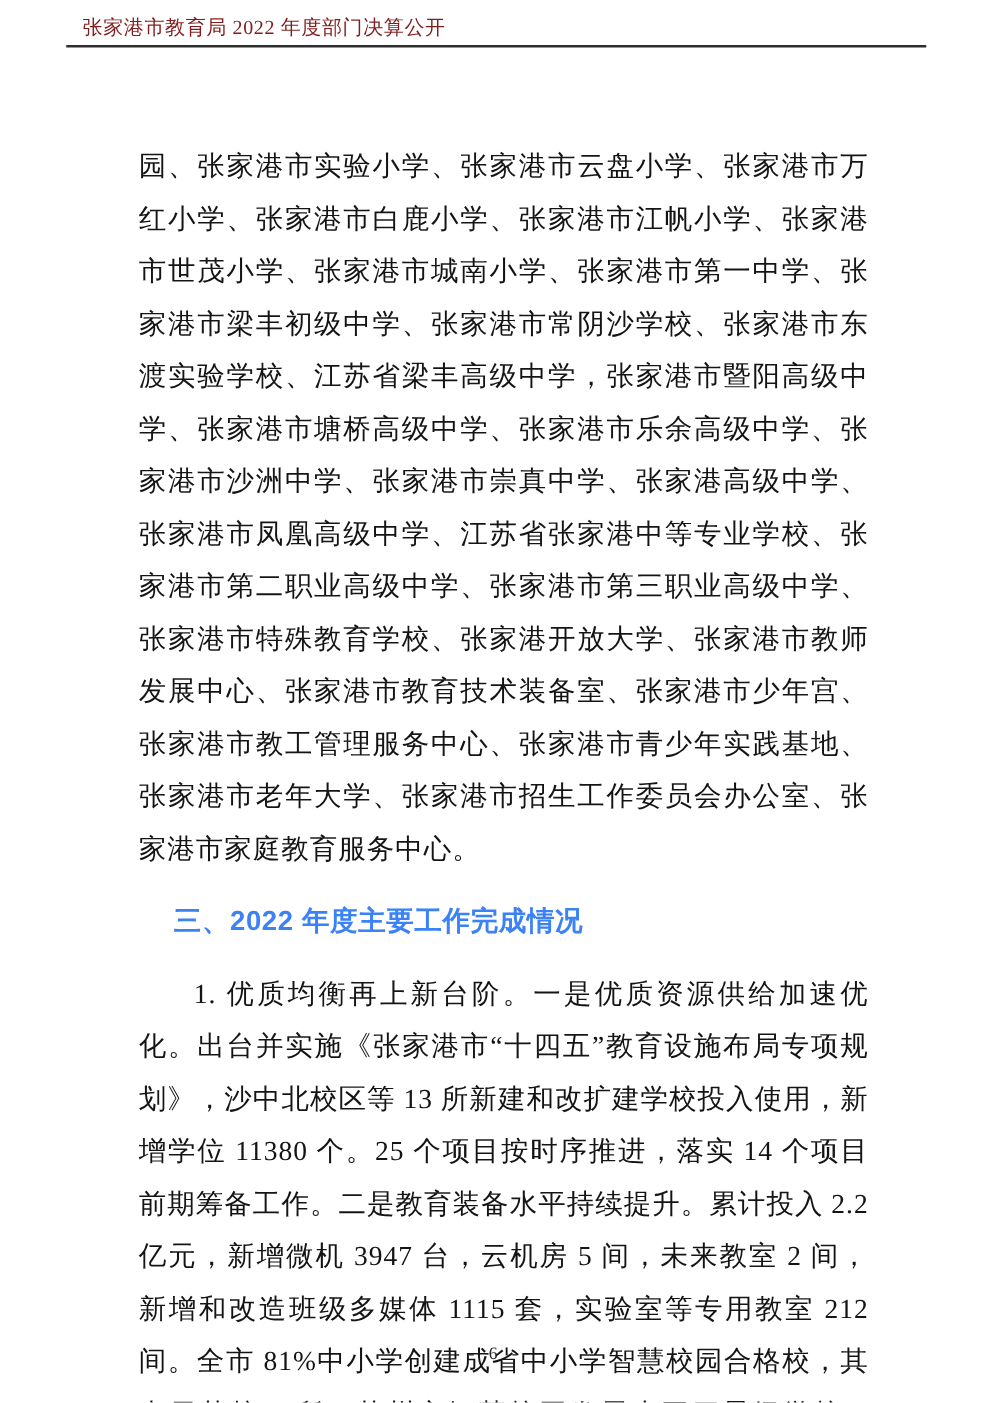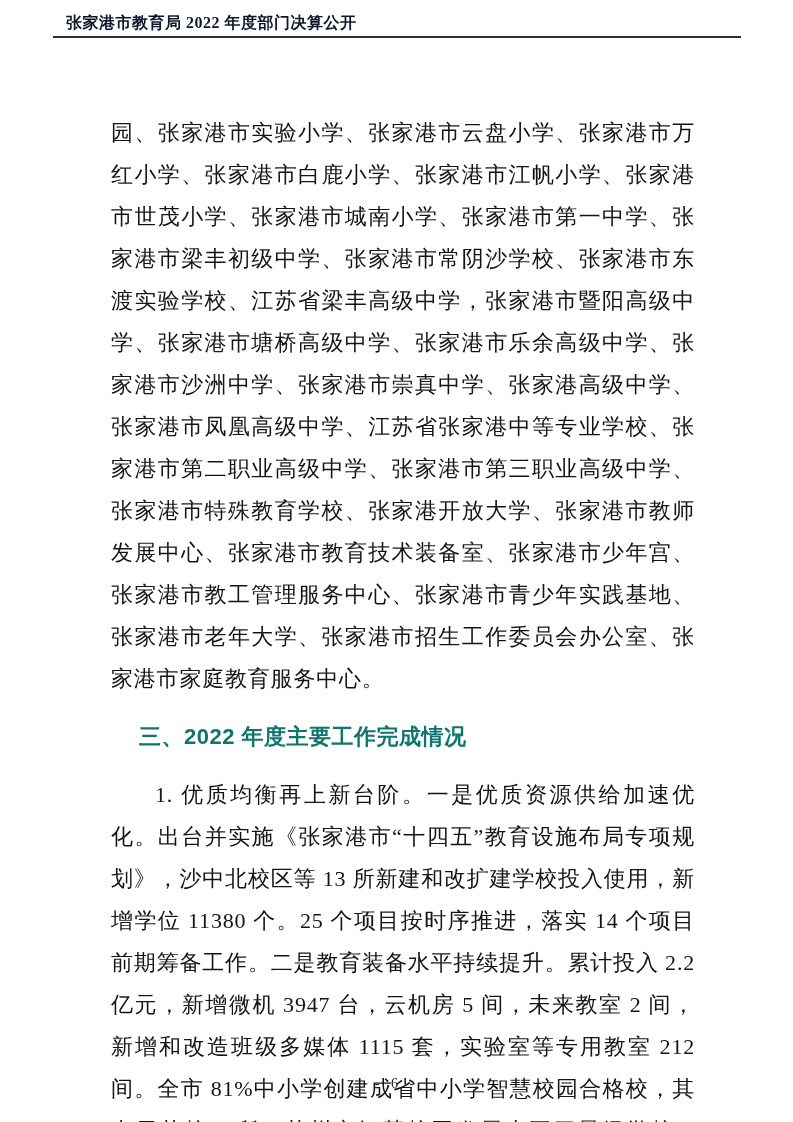--- a/index.html
+++ b/index.html
@@ -17,23 +17,22 @@
     inset: 0;
     background: #ffffff;
   }
   .header-title {
     position: absolute;
     left: 66px;
     top: 13px;
     font-size: 16px;
     line-height: 20px;
     letter-spacing: 0.5px;
-    color: #0f172a;
+    color: #7f1d1d;
     white-space: nowrap;
-    font-weight: bold;
   }
   .header-rule {
     position: absolute;
     left: 53px;
     top: 36px;
     width: 688px;
     height: 2px;
     background: #2e2e2e;
   }
   .content {
@@ -57,21 +56,21 @@
   }
   .section-heading {
     margin: 0;
     font-family: "Liberation Sans", "DejaVu Sans", sans-serif;
     font-weight: 700;
     font-size: 22px;
     line-height: 42px;
     letter-spacing: 0.5px;
     text-indent: 2em;
     text-align: left;
-    color: #0f766e;
+    color: #3b82f6;
   }
   .footer {
     position: absolute;
     left: 0;
     top: 1076px;
     width: 100%;
     text-align: center;
     font-size: 14px;
     letter-spacing: 4px;
     color: #222222;

